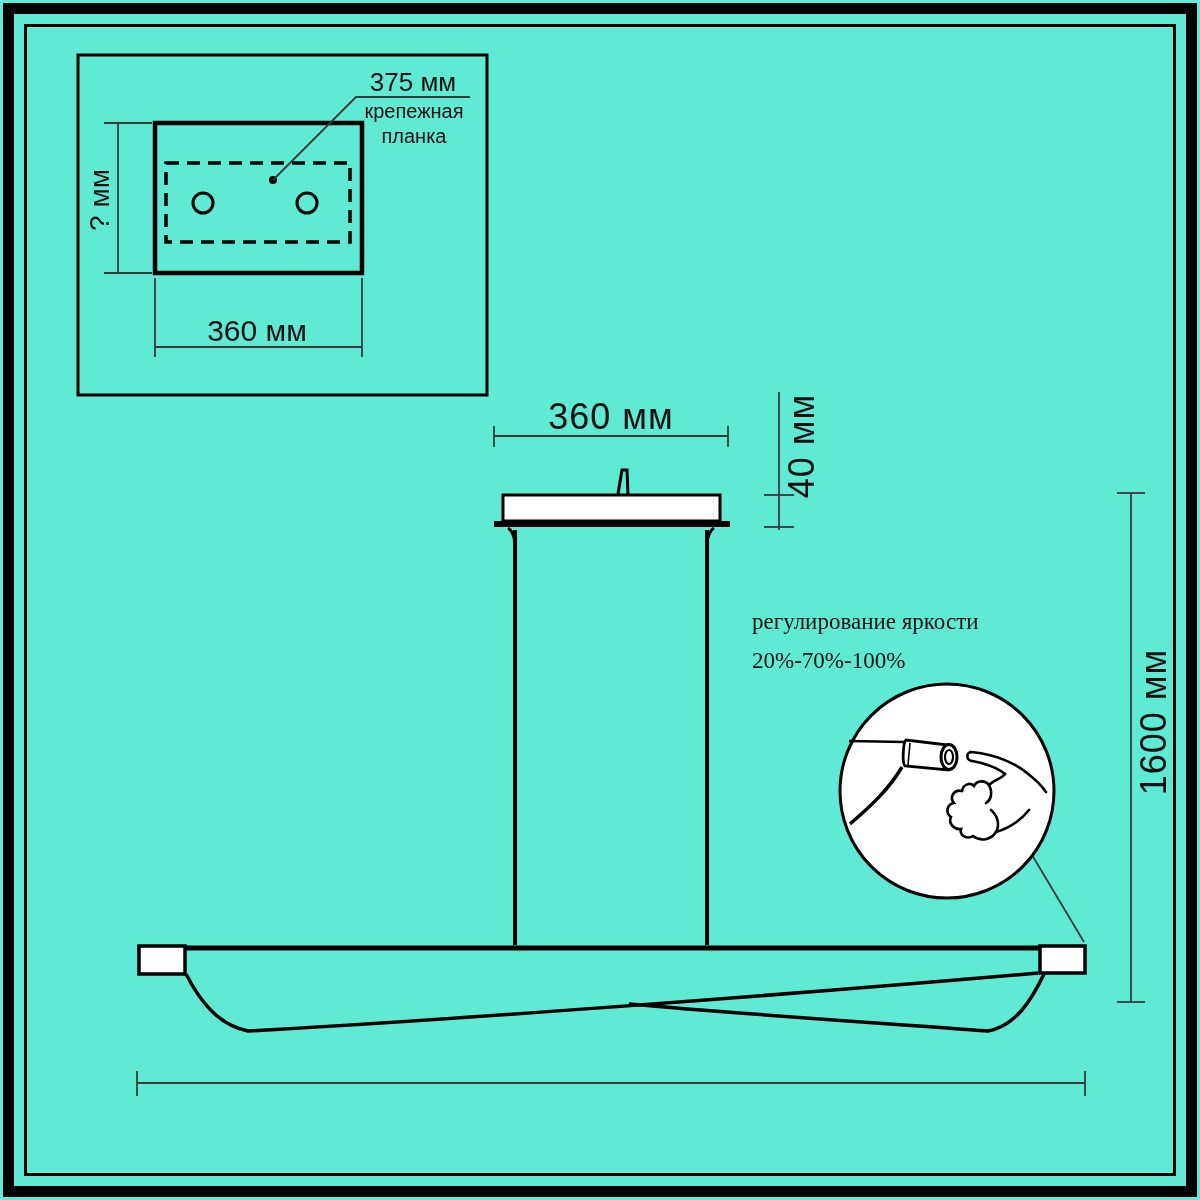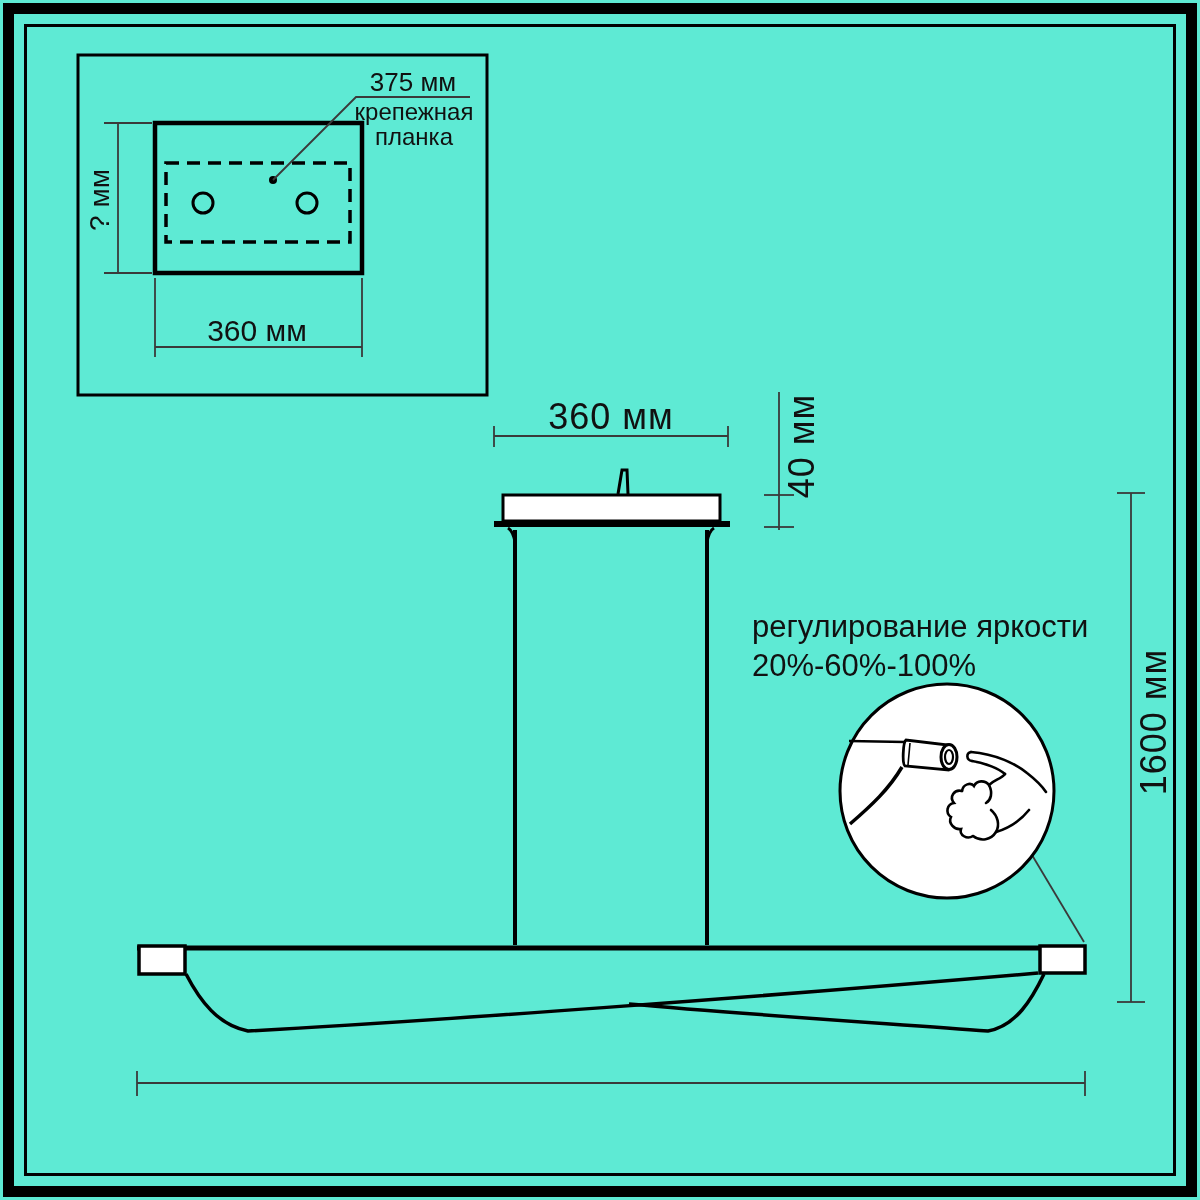--- a/index.html
+++ b/index.html
@@ -7,24 +7,24 @@
     position:relative;width:1200px;height:1200px;background:#5eead4;overflow:hidden;
     font-family:"Liberation Sans", sans-serif;color:#111;
   }
   .outer-frame{position:absolute;inset:3px;border:11px solid #000;pointer-events:none;}
   .inner-frame{position:absolute;inset:24px;border:3px solid #000;pointer-events:none;}
   #lineart{position:absolute;left:0;top:0;width:1200px;height:1200px;z-index:1;}
   .lbl{position:absolute;z-index:2;white-space:nowrap;color:#111;}
   .ctr{text-align:center;}
   .rot{transform:translate(-50%,-50%) rotate(-90deg);transform-origin:center center;}
   .f26{font-size:26px;}
-  .f24{font-size:24px;line-height:25px;}
+  .f24{font-size:20px;line-height:25px;}
   .f28{font-size:28px;}
   .f30{font-size:30px;}
-  .f31{font-size:31px;}
+  .f31{font-size:23px;font-family:Liberation Serif, serif;}
   .f36{font-size:36px;letter-spacing:1px;}
 </style>
 </head>
 <body>
 
 <div id="stage">
 
   <div class="outer-frame"></div>
   <div class="inner-frame"></div>
 
@@ -132,18 +132,18 @@
   <div class="lbl rot f28" style="left:100px;top:200px;">? мм</div>
 
   <div class="lbl ctr f30" style="left:156px;top:314px;width:202px;">360 мм</div>
 
   <div class="lbl ctr f36" style="left:511px;top:396px;width:200px;">360 мм</div>
 
   <div class="lbl rot f36" style="left:802px;top:446px;">40 мм</div>
 
   <div class="lbl f31" style="left:752px;top:609px;">регулирование яркости</div>
 
-  <div class="lbl f31" style="left:752px;top:648px;">20%-60%-100%</div>
+  <div class="lbl f31" style="left:752px;top:648px;">20%-70%-100%</div>
 
   <div class="lbl rot f36" style="left:1154px;top:722px;">1600 мм</div>
 
 
 </div>
 
 </body></html>

